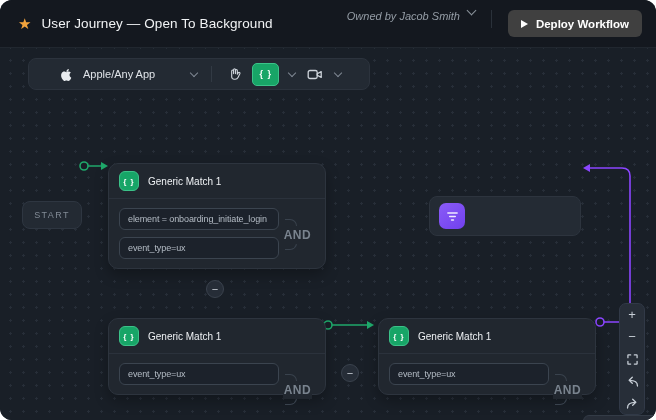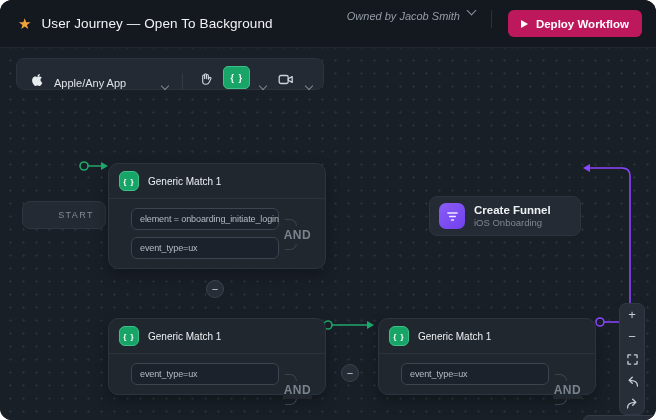--- a/index.html
+++ b/index.html
@@ -15,38 +15,38 @@
     z-index:10; box-sizing:border-box;
   }
   .star { color:#f2a33c; font-size:15px; margin:0 10px 0 4px; cursor:pointer; }
   .page-title { color:#f1f3f5; font-size:13.5px; font-weight:normal; letter-spacing:.1px; }
   .header-right { margin-left:auto; display:flex; align-items:flex-start; }
   .owner { color:#959da6; font-size:11px; font-style:italic; }
   .chev { display:inline-block; width:6px; height:6px; border-right:1.5px solid #8a929b;
     border-bottom:1.5px solid #8a929b; transform:rotate(45deg); margin:-3px 0 0 8px; }
   .hdr-divider { width:1px; height:18px; background:#2a313a; margin:0 16px; }
   .deploy-btn {
-    height:27px; background:#be185d; border:none; border-radius:6px; color:#ffffff;
+    height:27px; background:#404040; border:none; border-radius:6px; color:#ffffff;
     font-family:"Liberation Sans",sans-serif; font-size:11.5px; font-weight:bold;
     display:flex; align-items:center; gap:8px; padding:0 13px; cursor:pointer;
   }
   .play-tri { width:0; height:0; border-left:7px solid #ffffff;
     border-top:4.5px solid transparent; border-bottom:4.5px solid transparent; }
   
   .canvas {
     position:absolute; top:48px; left:0; right:0; bottom:0;
     background-color:#191f27;
     background-image:radial-gradient(#272e38 1px, transparent 1.3px);
     background-size:13px 13px; background-position:4px 6px;
   }
   
   .toolbar {
-    position:absolute; left:16px; top:10px; height:30px; background:#232a33;
-    border:1px solid #2c333d; border-radius:8px; display:flex; align-items:flex-end;
-    padding:0 9px; gap:8px; z-index:6;
+    position:absolute; left:28px; top:10px; height:30px; background:#232a33;
+    border:1px solid #2c333d; border-radius:8px; display:flex; align-items:center;
+    padding:0 26px; gap:8px; z-index:6;
   }
   .tb-label { color:#dfe3e8; font-size:11px; margin-right:26px; }
   .tb-divider { width:1px; height:16px; background:#323a44; margin:0 4px; }
   .tb-icon { display:flex; align-items:center; justify-content:center; width:20px; height:20px; cursor:pointer; }
   .code-btn {
     width:25px; height:21px; background:#18a567; border:1px solid #3cc289; border-radius:5px;
     color:#ffffff; font-size:9px; font-weight:bold; display:flex; align-items:center;
     justify-content:center; letter-spacing:1px; cursor:pointer;
   }
   .chev-sm { display:inline-block; width:5px; height:5px; border-right:1.4px solid #7f8893;
@@ -63,37 +63,37 @@
     border-bottom:1px solid #2b323c; }
   .gm-badge { width:20px; height:20px; border-radius:6px; background:#17a567;
     border:1px solid #3cc289; color:#ffffff; font-size:8px; font-weight:bold;
     display:flex; align-items:center; justify-content:center; letter-spacing:1px; box-sizing:border-box; }
   .gm-title { color:#eef1f4; font-size:10px; font-weight:normal; }
   .gm-body { position:relative; padding:9px 46px 9px 10px; display:flex;
     flex-direction:column; gap:7px; }
   .pill {
     height:22px; box-sizing:border-box; border:1px solid #3b444f; background:#1c222b;
     border-radius:6px; color:#b4bcc5; font-size:9px; letter-spacing:-.1px;
-    display:flex; align-items:center; padding:0 8px; white-space:nowrap; cursor:pointer;margin-left:12px;
+    display:flex; align-items:center; padding:0 8px; white-space:nowrap; cursor:pointer;
   }
   .and-wrap {
     position:absolute; right:28px; top:20px; width:11px; height:29px;
     border:1px solid #39424d; border-left:none; border-radius:0 7px 7px 0;
   }
   .and-label {
     position:absolute; right:-16px; top:50%; transform:translateY(-50%);
     background:#21272f; color:#79838e; font-size:12px; font-weight:bold;
     letter-spacing:.4px; padding:2px 1px;
   }
   
   .start-node {
     position:absolute; left:22px; top:153px; width:58px; height:26px; background:#232a33;
     border:1px solid #2e3641; border-radius:8px; color:#828b96; font-size:9px;
     letter-spacing:1.4px; display:flex; align-items:center; justify-content:center;
-    z-index:2; cursor:pointer;padding-left:24px;
+    z-index:2; cursor:pointer;
   }
   
   .funnel-node {
     position:absolute; left:429px; top:148px; width:152px; height:40px; background:#242b34;
     border:1px solid #2d343e; border-radius:8px; display:flex; align-items:center;
     gap:9px; padding:0 9px; z-index:2; box-sizing:border-box; cursor:pointer;
   }
   .funnel-icon {
     width:26px; height:26px; border-radius:7px; flex:0 0 26px;
     background:linear-gradient(140deg,#8a5cf6,#7140ee);
@@ -232,24 +232,20 @@
     </div>
 
     <div class="funnel-node">
       <span class="funnel-icon">
         <svg width="13" height="13" viewBox="0 0 14 14" fill="none" stroke="#efeaff" stroke-width="1.6" stroke-linecap="round">
           <path d="M2 3.2 H12"></path>
             <path d="M4 7 H10"></path>
             <path d="M6 10.8 H8"></path>
         </svg>
       </span>
-      <span>
-        <div class="funnel-title">Create Funnel</div>
-        <div class="funnel-sub">iOS Onboarding</div>
-      </span>
     </div>
 
     <div class="edge-btn" style="left:206px; top:232px;">−</div>
     <div class="edge-btn" style="left:341px; top:316px;">−</div>
 
     <div class="zoom-panel">
       <span class="zp-btn">+</span>
       <span class="zp-btn">−</span>
       <span class="zp-btn">
         <svg width="11" height="11" viewBox="0 0 12 12" fill="none" stroke="#c7ced6" stroke-width="1.4" stroke-linecap="round">

